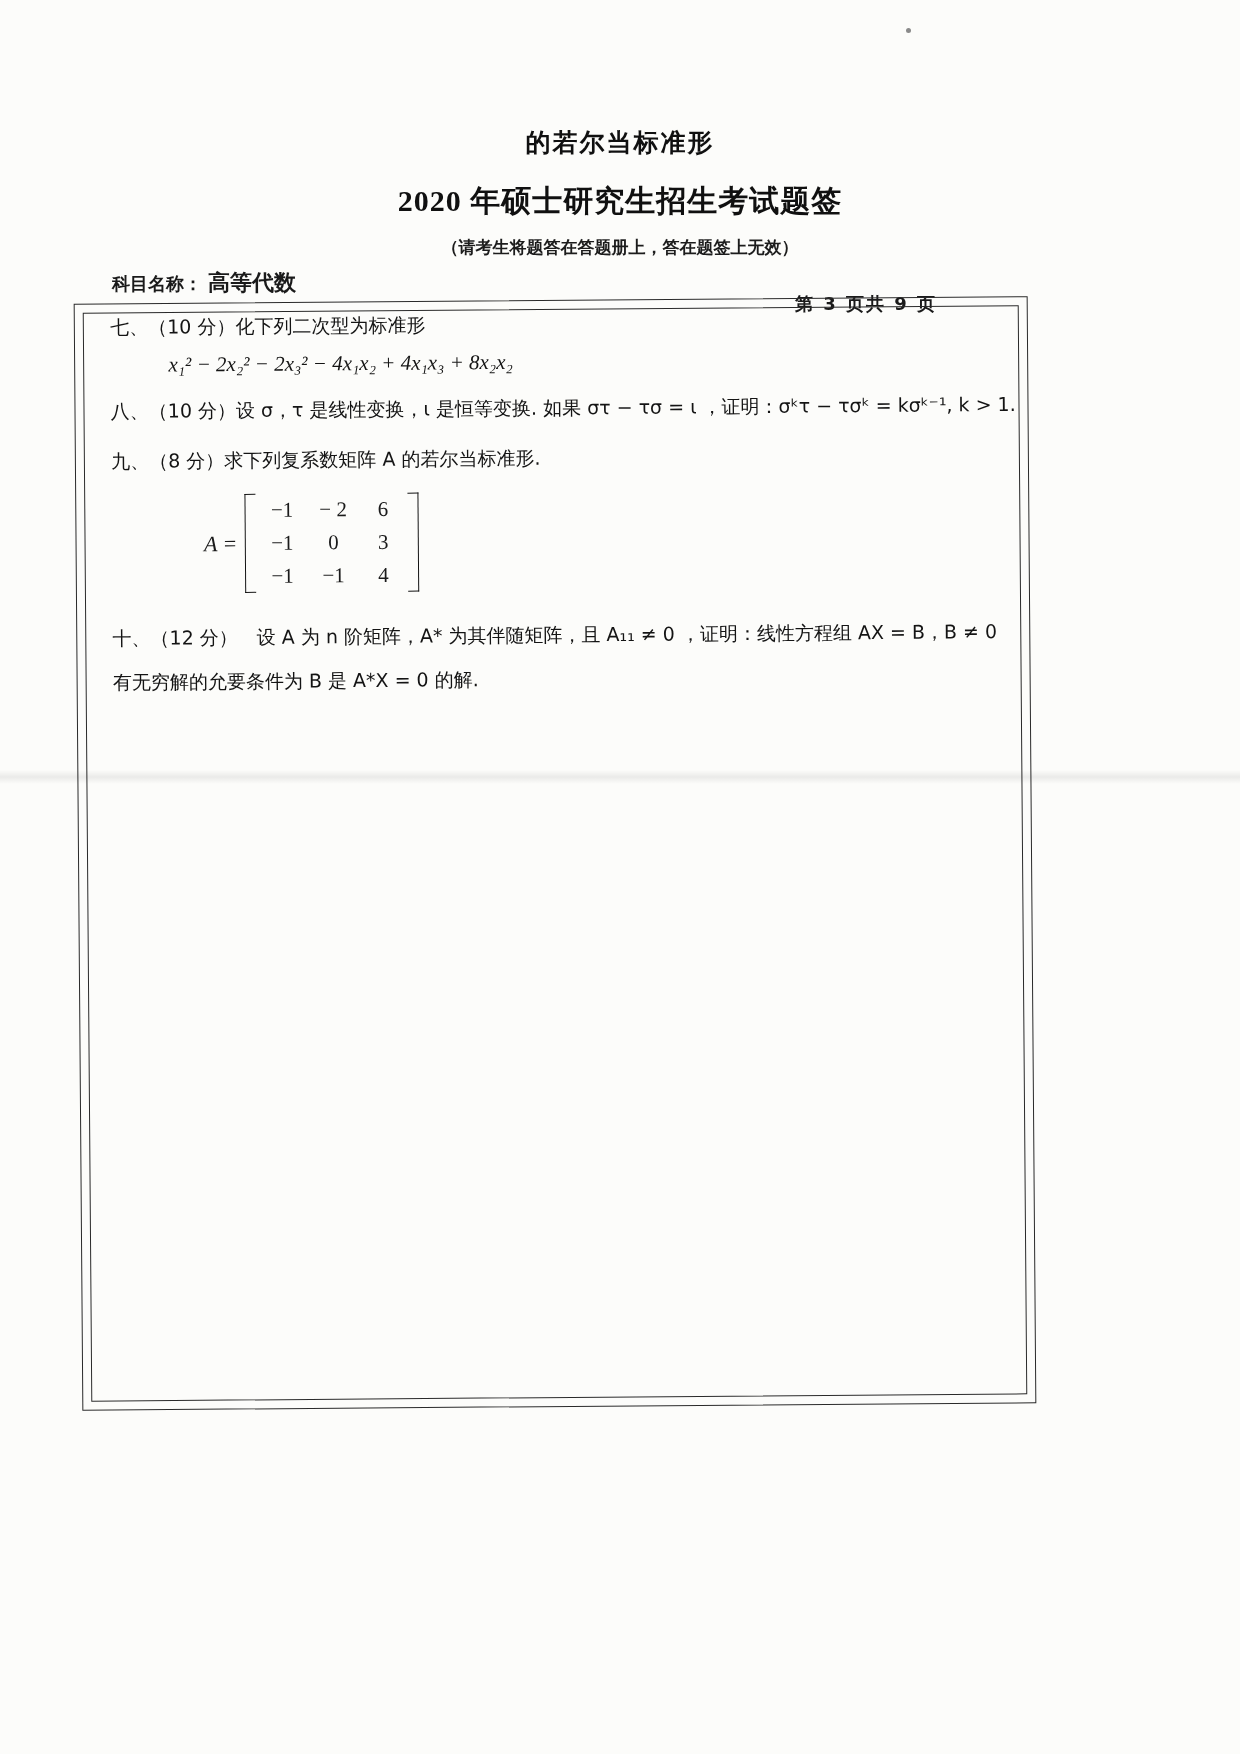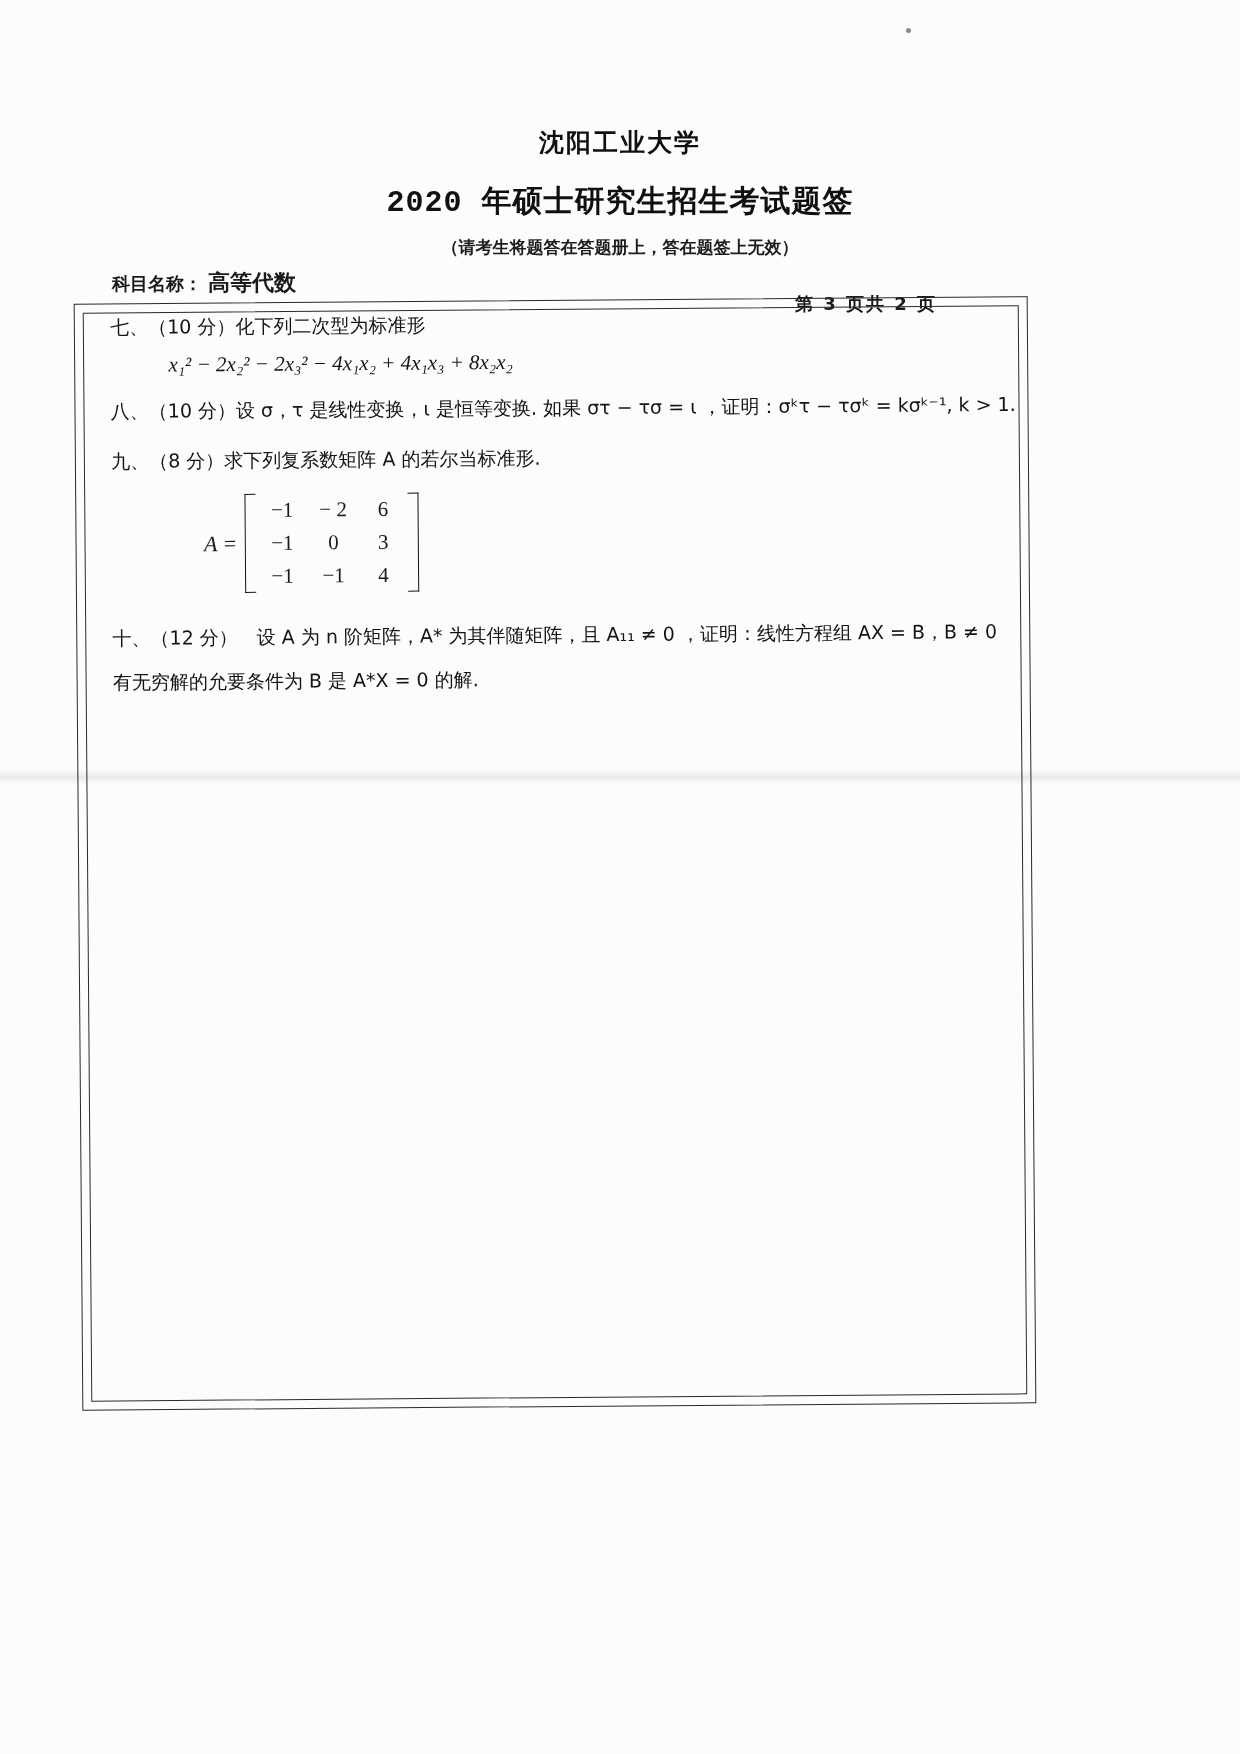--- a/index.html
+++ b/index.html
@@ -51,21 +51,21 @@
   }
   .univ-name {
     font-family: "DejaVu Sans", sans-serif;
     font-weight: bold;
     font-size: 25px;
     letter-spacing: 2px;
     color: #101010;
   }
   .exam-title {
     margin-top: 22px;
-    font-family: Liberation Mono, monospace;
+    font-family: Liberation Serif, serif;
     font-weight: bold;
     font-size: 30px;
     letter-spacing: 1px;
     color: #101010;
   }
   .notice {
     margin-top: 14px;
     font-family: "DejaVu Sans", sans-serif;
     font-weight: bold;
     font-size: 17px;
@@ -183,31 +183,31 @@
   }
 </style>
 </head>
 <body>
 
 <div class="page">
 
   <div class="scan-speck"></div>
 
   <div class="header">
-    <div class="univ-name">沈阳工业大学</div>
+    <div class="univ-name">的若尔当标准形</div>
     <div class="exam-title">2020 年硕士研究生招生考试题签</div>
     <div class="notice">（请考生将题答在答题册上，答在题签上无效）</div>
   </div>
 
   <div class="subject-row">
     <span>科目名称：</span>
     <span class="subject-value">高等代数</span>
   </div>
 
-  <div class="page-number">第 3  页共 2 页</div>
+  <div class="page-number">第 3  页共 9 页</div>
 
   <div class="frame-outer">
     <div class="frame-inner"></div>
   </div>
 
   <div class="content">
 
     <div class="q q-7">七、（10 分）化下列二次型为标准形</div>
     <div class="formula">x₁² − 2x₂² − 2x₃² − 4x₁x₂ + 4x₁x₃ + 8x₂x₂</div>
 

